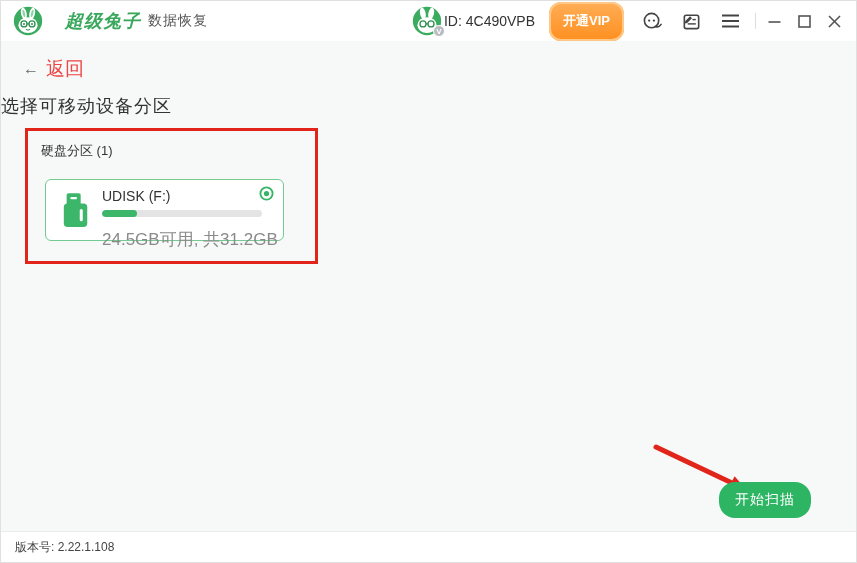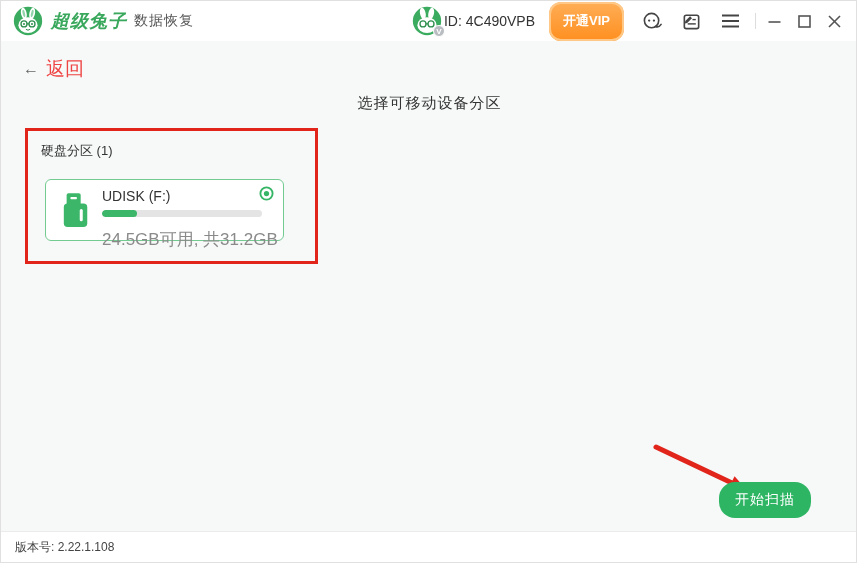--- a/index.html
+++ b/index.html
@@ -4,38 +4,38 @@
 <style>
   * { margin:0; padding:0; box-sizing:border-box; }
   html,body { width:857px; height:563px; }
   body { font-family:"Liberation Sans","DejaVu Sans",sans-serif; background:#fff; }
   #app { position:relative; width:857px; height:563px; background:#fff; overflow:hidden; border:1px solid #e0e0e0; }
 
   
   .header { position:absolute; top:0; left:0; width:100%; height:40px; background:#fff; display:flex; align-items:center; padding:0 10px 0 12px; }
   .brand-wrap { display:flex; align-items:center; }
   .logo { width:30px; height:30px; }
-  .brand-name { margin-left:8px; font-size:18px; font-weight:bold; font-style:italic; color:#3aa85c; letter-spacing:1px; }
+  .brand-name { margin-left:22px; font-size:18px; font-weight:bold; font-style:italic; color:#3aa85c; letter-spacing:1px; }
   .brand-product { margin-left:7px; font-size:14px; color:#555; letter-spacing:1px; }
   .header-right { margin-left:auto; display:flex; align-items:center; }
   .avatar-wrap { position:relative; width:30px; height:30px; }
   .avatar-wrap .logo { width:30px; height:30px; }
   .v-badge { position:absolute; right:-3px; bottom:-1px; width:12px; height:12px; background:#b9bcc1; color:#fff; border-radius:50%; font-size:8px; font-weight:bold; display:flex; align-items:center; justify-content:center; border:1px solid #fff; }
   .user-id { margin-left:2px; font-size:14px; color:#333; }
   .vip-btn { margin-left:14px; height:39px; padding:0 14px; border:none; border-radius:12px; background:linear-gradient(180deg,#ffae57 0%,#ff8f1f 100%); box-shadow:inset 0 0 0 2px #ffc887; color:#fff; font-size:13px; font-weight:bold; display:flex; align-items:center; cursor:pointer; }
   .hicon { margin-left:17px; width:22px; height:22px; display:flex; align-items:center; justify-content:center; cursor:pointer; }
   .win-divider { margin-left:14px; width:1px; height:16px; background:#ddd; }
   .win-btn { margin-left:6px; width:24px; height:24px; display:flex; align-items:center; justify-content:center; cursor:pointer; }
 
   
   .content { position:absolute; top:40px; left:0; width:857px; height:492px; background:#f7f8f8; }
   .back { position:absolute; top:15px; left:22px; display:flex; align-items:center; cursor:pointer; }
   .back-arrow { font-size:16px; color:#666; line-height:1; }
   .back-label { margin-left:7px; font-size:19px; color:#ef4444; }
-  .page-title { position:absolute; top:53px; left:0; width:100%; text-align:center; font-size:15px; color:#333; letter-spacing:1px; }
+  .page-title { position:absolute; top:53px; left:0; width:100%; font-size:18px; color:#333; letter-spacing:1px; }
 
   .red-rect { position:absolute; top:87px; left:24px; width:293px; height:136px; border:3px solid #e1251b; }
   .section-label { position:absolute; top:101px; left:40px; font-size:13px; color:#333; }
 
   .device-card { position:absolute; top:138px; left:44px; width:239px; height:62px; background:#fff; border:1px solid #74cb92; border-radius:6px; cursor:pointer; }
   .usb-icon { position:absolute; left:15px; top:11px; }
   .device-name { position:absolute; left:56px; top:8px; font-size:14px; color:#333; }
   .radio-icon { position:absolute; right:9px; top:6px; }
   .progress-track { position:absolute; left:56px; top:30px; width:160px; height:7px; background:#e4e4e4; border-radius:3.5px; overflow:hidden; }
   .progress-fill { height:100%; background:#3cb76a; border-radius:3.5px; }

